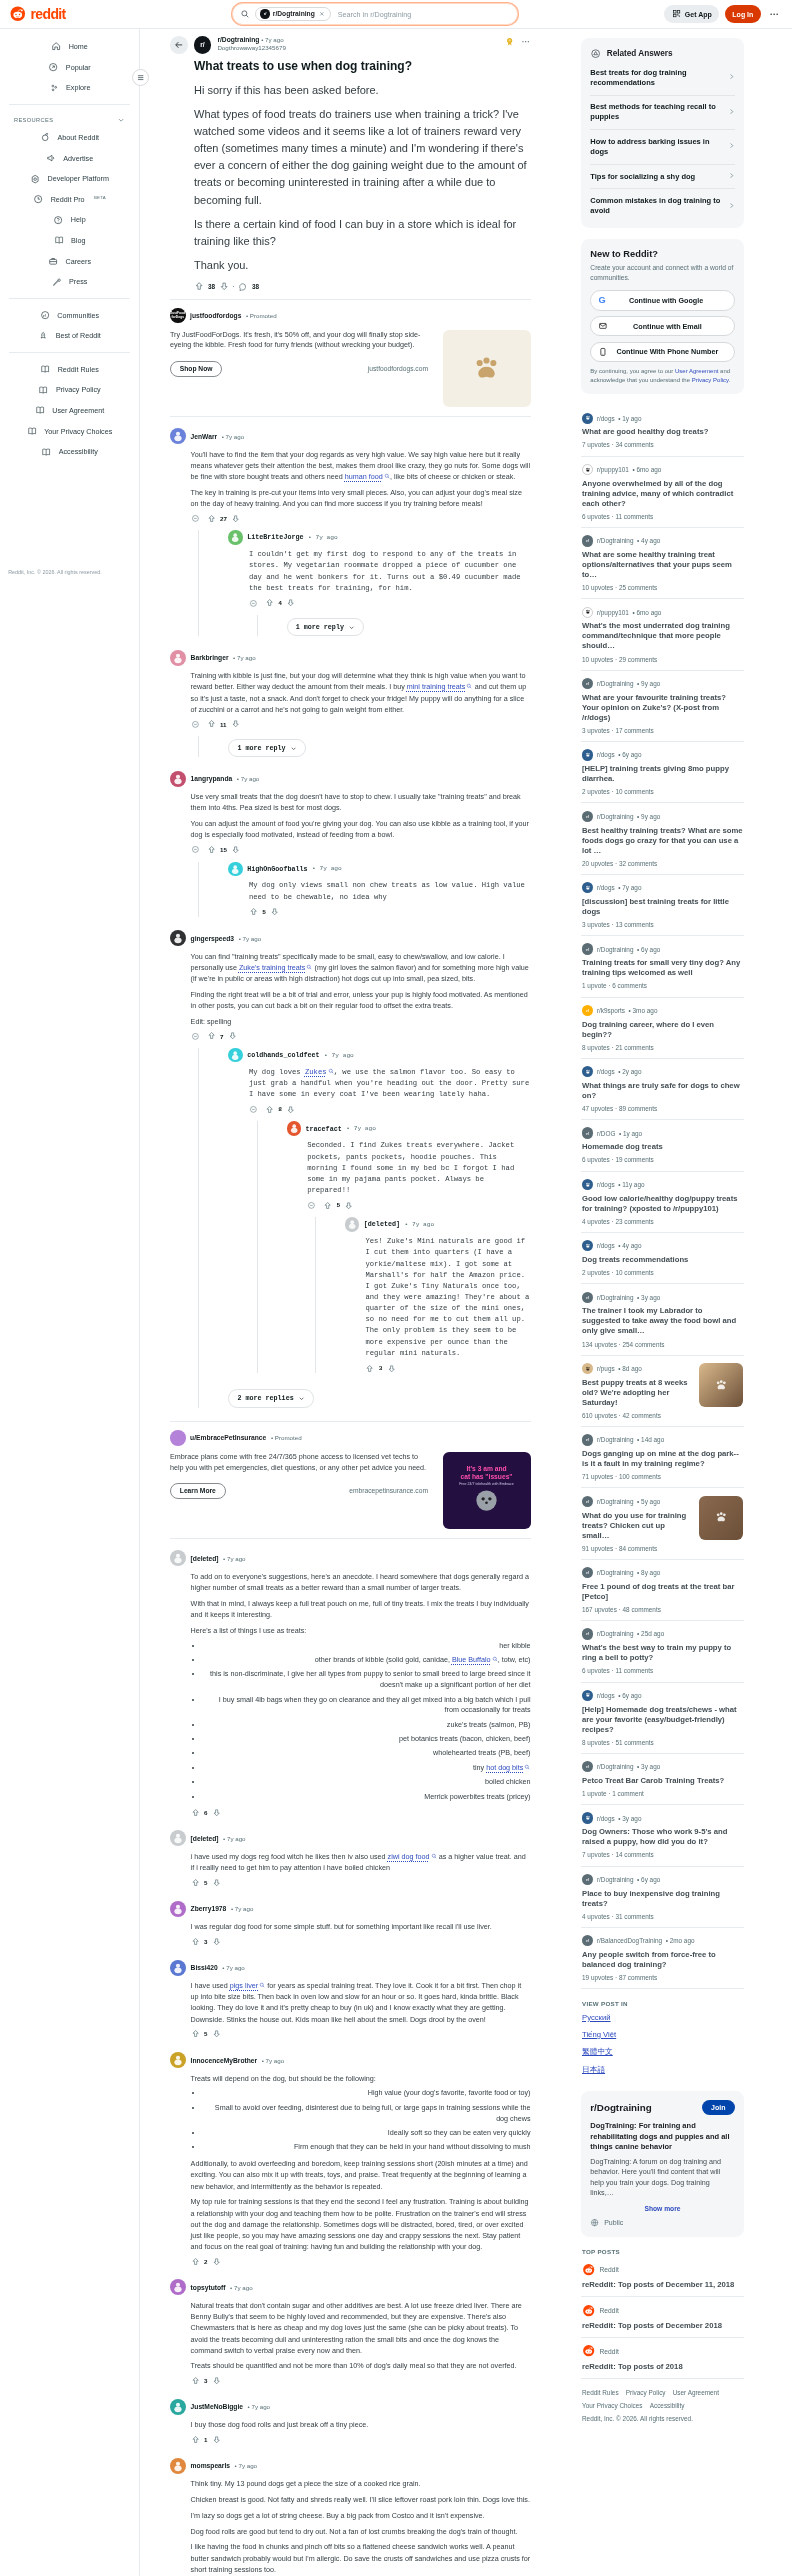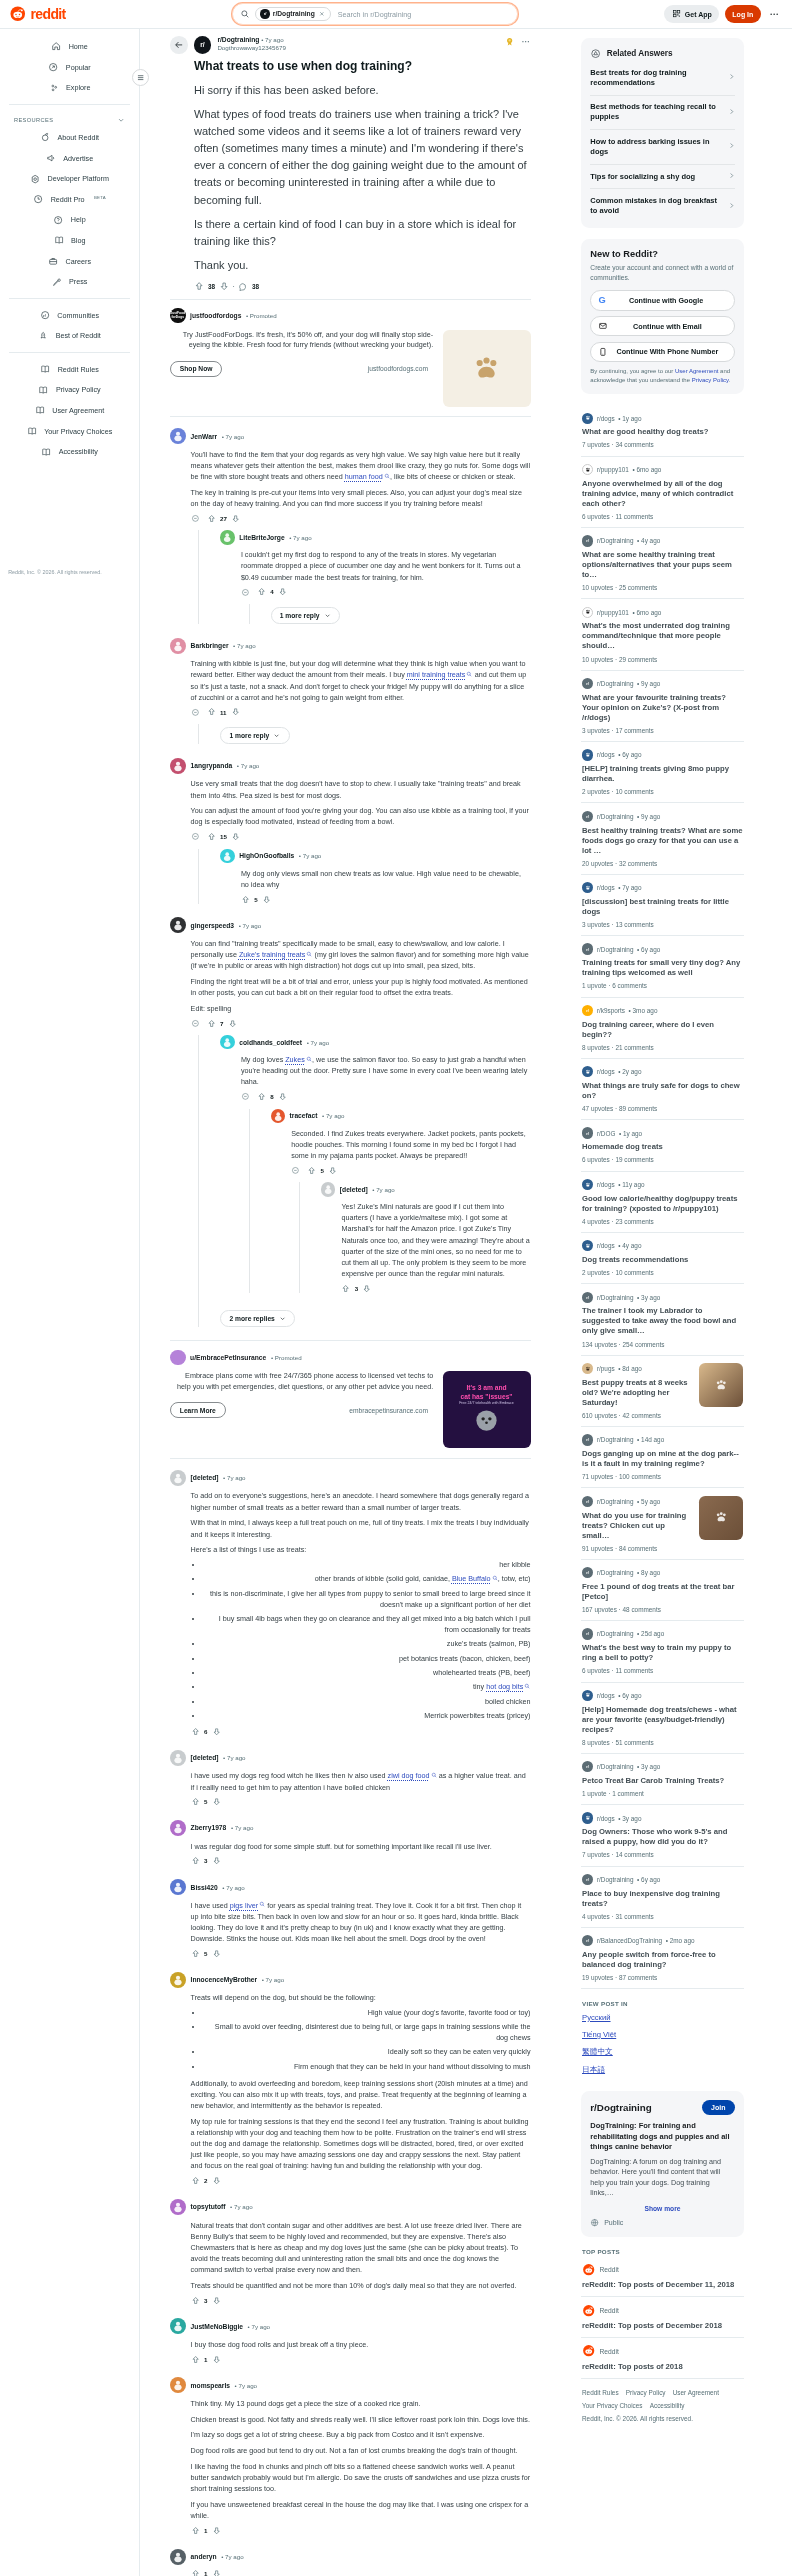--- a/index.html
+++ b/index.html
@@ -55,21 +55,21 @@
   .vote-btn, .cmt-btn { display:flex; align-items:center; cursor:pointer; color:#576F76; }
   .dotsep { color:#576F76; }
   
   .ad { border-top:0.5px solid #E5EBEE; border-bottom:0.5px solid #E5EBEE; padding:8.2px 0 9.3px 0; margin:7.2px 0 11.3px 0; }
   .ad-head { display:flex; align-items:center; gap:4.6px; margin-bottom:6.2px; }
   .ad-avatar { width:15.5px; height:15.5px; border-radius:50%; color:#fff; display:flex; align-items:center; justify-content:center; font-size:3.3px; font-weight:bold; text-align:center; line-height:1.1; }
   .ad-user { font-weight:bold; font-size:6.7px; }
   .ad-promoted { color:#576F76; font-size:6.2px; }
   .ad-main { display:flex; gap:9.3px; }
   .ad-left { flex:1; }
-  .ad-body { line-height:1.5; color:#333D42; margin:0 0 9.3px 0;text-align:right; }
+  .ad-body { line-height:1.5; color:#333D42; margin:0 0 9.3px 0; }
   .ad-cta-row { display:flex; align-items:center; justify-content:space-between; }
   .ad-cta { border:0.5px solid #878C8F; border-radius:8.8px; background:#fff; padding:3.6px 8.8px; font-weight:bold; font-size:6.7px; font-family:inherit; cursor:pointer; color:#0F1A1C; }
   .ad-domain { color:#576F76; font-size:6.7px; margin-right:5.2px; }
   .ad-thumb { width:88px; height:77px; border-radius:6.2px; flex:0 0 88px; overflow:hidden; display:flex; flex-direction:column; align-items:center; justify-content:center; gap:1.5px; text-align:center; padding:4.1px; }
   .ad-thumb .t1 { font-weight:bold; font-size:6.7px; color:#ff4fae; }
   .ad-thumb .t2 { font-size:3.6px; color:#cfc4e6; }
   
   .comment { margin-bottom:13.4px; }
   .c-head { display:flex; align-items:center; gap:4.6px; }
   .c-avatar { width:16px; height:16px; border-radius:50%; position:relative; flex:0 0 auto; }
@@ -78,21 +78,21 @@
   .c-time { color:#576F76; font-size:6.2px; }
   .c-content { margin-left:20.6px; }
   .c-p { margin:4.6px 0; line-height:1.55; color:#333D42; }
   .c-ul { margin:3.1px 0 5.2px 0; padding-left:12.4px; }
   .c-ul li { margin:3.6px 0; line-height:1.5; color:#333D42;text-align:right; }
   .clink { color:#2d4bbe; text-decoration:underline dotted; text-underline-offset:1.5px; cursor:pointer; white-space:nowrap; }
   .clink .icon { margin-left:1px; color:#2d4bbe; }
   .c-actions { display:flex; align-items:center; gap:4.1px; margin-top:4.1px; color:#576F76; }
   .c-actions .score { font-weight:bold; font-size:6.2px; color:#0F1A1C; }
   .c-collapse { margin-right:3.1px; color:#576F76; cursor:pointer; display:flex; }
-  .c-children { border-left:0.5px solid #E3E6E8; margin:7.2px 0 0 7.7px; padding-left:21px; }
+  .c-children { border-left:0.5px solid #E3E6E8; margin:7.2px 0 0 7.7px; padding-left:29px;font-family:Liberation Mono, monospace; }
   .more-pill { display:inline-flex; align-items:center; gap:4.1px; border:0.5px solid #DFE3E5; border-radius:9.3px; background:#fff; padding:4.1px 8.2px; font-weight:bold; font-size:6.7px; color:#0F1A1C; cursor:pointer; font-family:inherit; margin-top:3.1px; }
   
   .card { background:#F5F6F8; border-radius:8.2px; padding:9.3px; margin-bottom:11.3px; }
   .ra-title-row { display:flex; align-items:center; gap:5.2px; font-weight:bold; font-size:8.2px; margin-bottom:2.1px; }
   .ra-item { display:flex; align-items:center; justify-content:space-between; gap:5.2px; padding:6.7px 0; border-bottom:0.5px solid #E3E6E8; cursor:pointer; }
   .ra-item:last-child { border-bottom:0; padding-bottom:2.1px; }
   .ra-item-label { font-weight:bold; font-size:7.5px; color:#0F1A1C; line-height:1.35; }
   .ra-chev { color:#576F76; }
   .signup-title { font-weight:bold; font-size:9.3px; margin:1px 0 4.1px 0; }
   .signup-sub { color:#576F76; font-size:6.7px; line-height:1.45; margin-bottom:7.2px; }
@@ -1249,21 +1249,21 @@
           </div>
           <div class="ra-item">
             <span class="ra-item-label">Tips for socializing a shy dog</span>
             <span class="ra-chev"><span class="icon">
                 <svg viewBox="0 0 24 24" width="7.2" height="7.2">
                   <path d="M9 5l7 7-7 7" fill="none" stroke="currentColor" stroke-width="2.2"></path>
                 </svg>
               </span></span>
           </div>
           <div class="ra-item">
-            <span class="ra-item-label">Common mistakes in dog breakfast to avoid</span>
+            <span class="ra-item-label">Common mistakes in dog training to avoid</span>
             <span class="ra-chev"><span class="icon">
                 <svg viewBox="0 0 24 24" width="7.2" height="7.2">
                   <path d="M9 5l7 7-7 7" fill="none" stroke="currentColor" stroke-width="2.2"></path>
                 </svg>
               </span></span>
           </div>
         </div>
     </div>
 
     <div class="card">

